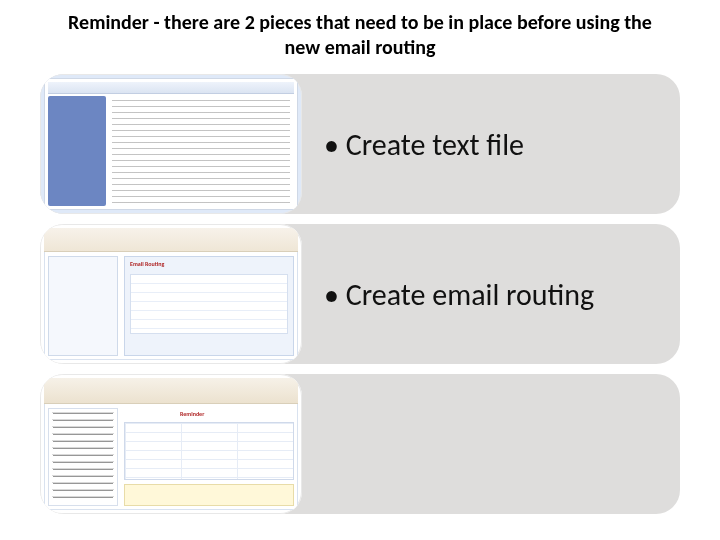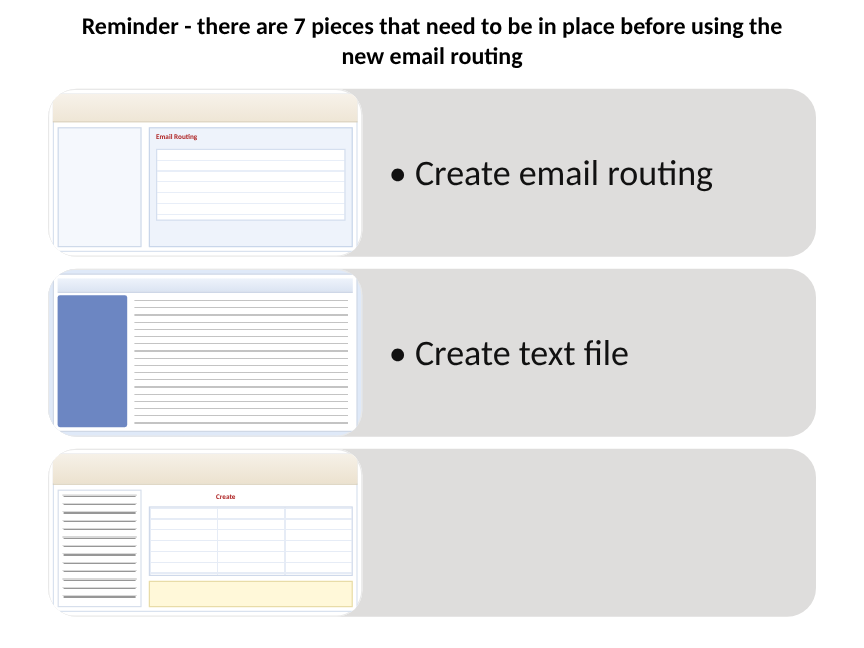--- a/index.html
+++ b/index.html
@@ -141,51 +141,51 @@
   .t3 .ft{
     position:absolute; left:84px; right:8px; bottom:8px; height:22px;
     background:#fff8d9; border:1px solid #e8dca8; z-index:2;
   }
 </style>
 </head>
 <body>
 
 <div class="slide">
 
-  <h1 class="title">Reminder - there are 7 pieces that need to be in place before using the new email routing</h1>
+  <h1 class="title">Reminder - there are 2 pieces that need to be in place before using the new email routing</h1>
 
   <div class="rows">
+
+    <div class="row">
+      <div class="thumb t1" aria-label="Text file editor screenshot">
+        <div class="hdr"></div>
+          <div class="lines"></div>
+      </div>
+      <div class="text">
+        <div class="bullet">Create text file</div>
+      </div>
+    </div>
 
     <div class="row">
       <div class="thumb t2" aria-label="Email routing configuration screenshot">
         <div class="ribbon"></div>
           <div class="side"></div>
           <div class="panel"></div>
         <div class="panelTitle">Email Routing</div>
           <div class="rowsfake"></div>
       </div>
       <div class="text">
         <div class="bullet">Create email routing</div>
       </div>
     </div>
 
     <div class="row">
-      <div class="thumb t1" aria-label="Text file editor screenshot">
-        <div class="hdr"></div>
-          <div class="lines"></div>
-      </div>
-      <div class="text">
-        <div class="bullet">Create text file</div>
-      </div>
-    </div>
-
-    <div class="row">
       <div class="thumb t3" aria-label="Routing rule configuration screenshot">
         <div class="ribbon"></div>
           <div class="side"></div>
-        <div class="panelTitle">Create</div>
+        <div class="panelTitle">Reminder</div>
           <div class="grid"></div>
           <div class="ft"></div>
       </div>
     </div>
 
   </div>
 </div>
 
 </body></html>

